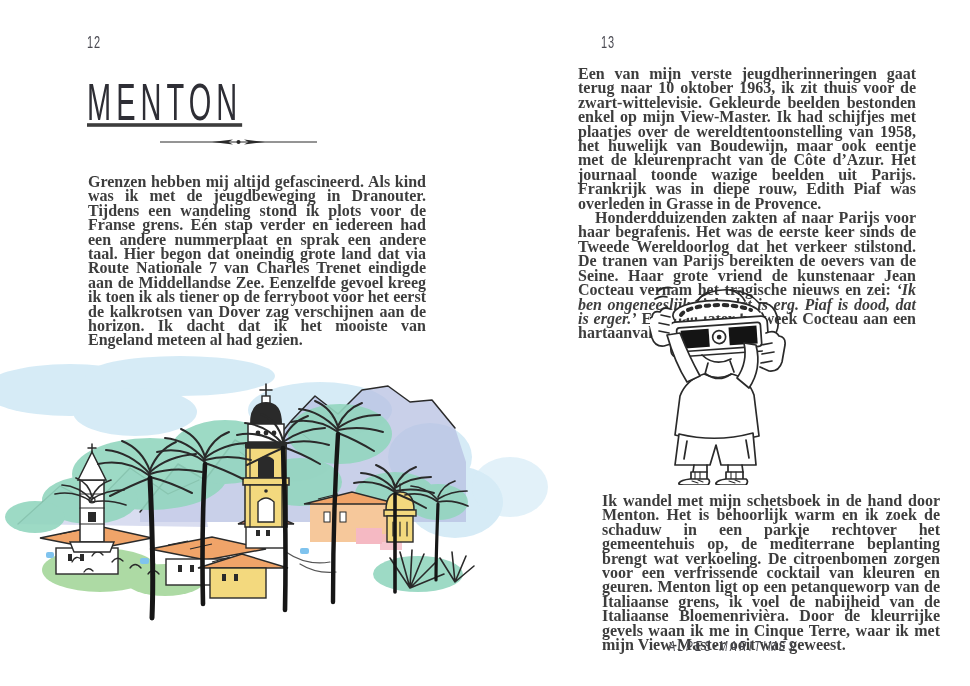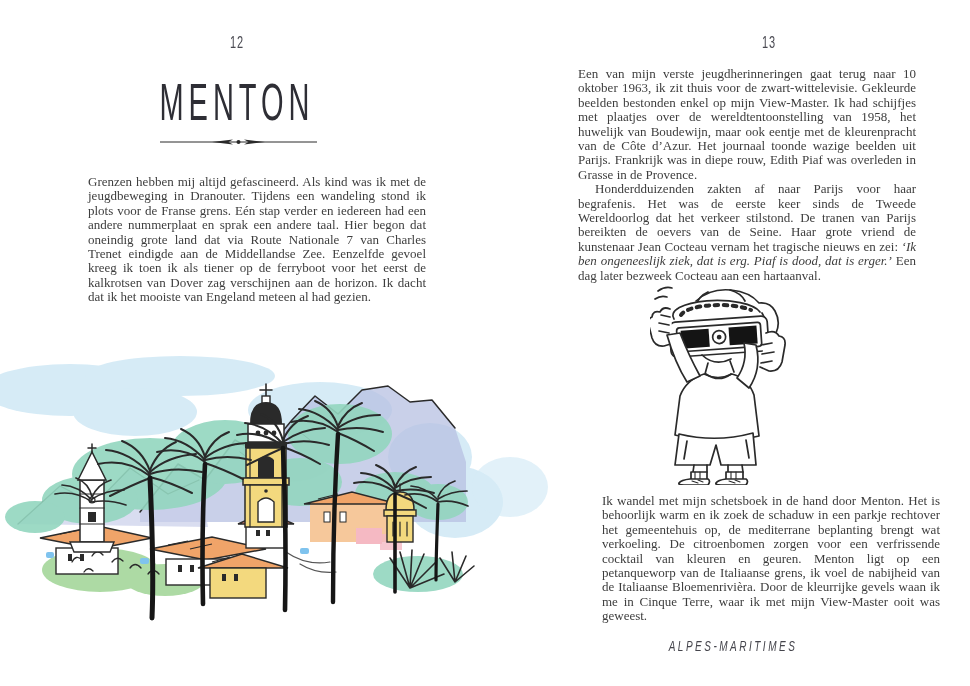--- a/index.html
+++ b/index.html
@@ -10,39 +10,39 @@
     --blue-accent:#7fc3ee; --red-roof:#ee8671;
   }
   *{margin:0;padding:0;box-sizing:border-box;}
   html,body{background:#e9e9e9;}
   .spread{
     position:relative;width:970px;height:686px;background:var(--paper);
     font-family:"Liberation Serif",serif;color:var(--text);overflow:hidden;
     margin:0 auto;
   }
   .pagenum{
-    position:absolute;top:36px;width:300px;text-align:center;
+    position:absolute;top:36px;width:300px;
     font-family:"Liberation Sans",sans-serif;font-size:11px;color:#4a4a52;
   }
   .pagenum span{display:inline-block;transform:scaleY(1.45);letter-spacing:1px;}
   .pagenum.left{left:87px;}
-  .pagenum.right{left:619px;}
+  .pagenum.right{left:601px;}
   .chapter-title{
     position:absolute;top:74px;left:87px;width:300px;height:56px;
-    display:flex;align-items:center;justify-content:center;
+    display:flex;align-items:center;justify-content:flex-start;text-decoration:underline;
   }
   .chapter-title span{
     display:inline-block;font-family:"Liberation Sans",sans-serif;
     font-weight:400;font-size:29px;letter-spacing:5px;color:#2e2e35;
     transform:scaleY(1.8);white-space:nowrap;
   }
   .title-divider{position:absolute;top:136px;left:160px;width:157px;height:12px;}
   .body-text{
-    position:absolute;width:338px;font-size:13px;line-height:14.4px;
-    text-align:justify;color:var(--text);
+    position:absolute;width:338px;font-size:16px;line-height:14.4px;
+    text-align:justify;color:var(--text);font-weight:bold;
   }
   .body-text p{margin:0 0 13px 0;}
   .body-text p.indent{text-indent:17px;margin-top:-13px;}
   .left-col{left:88px;top:175px;}
   .right-col-top{left:578px;top:67px;}
   .right-col-bottom{left:602px;top:494px;}
   em.quote{font-style:italic;}
   .illu-left{position:absolute;left:0;top:352px;width:560px;height:290px;}
   .illu-right{position:absolute;left:650px;top:283px;width:142px;height:202px;}
   .region-footer{

